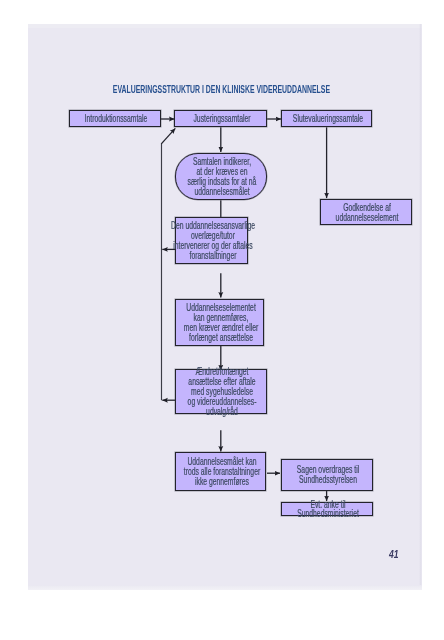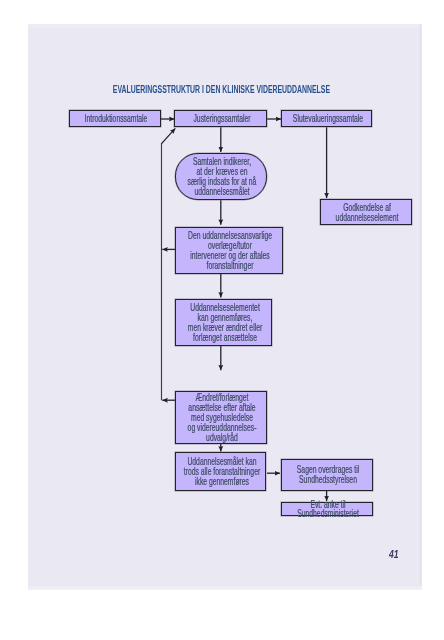--- a/index.html
+++ b/index.html
@@ -66,33 +66,33 @@
     <div class="node" style="left:147.6px;top:129.1px;width:91.5px;height:47.2px;border-radius:23px;">
         <div class="tx">Samtalen indikerer,
 at der kræves en
 særlig indsats for at nå
 uddannelsesmålet</div>
       </div>
     <div class="node" style="left:252.7px;top:175.2px;width:92px;height:26.2px;margin-left:40px;">
         <div class="tx">Godkendelse af
 uddannelseselement</div>
       </div>
-    <div class="node" style="left:147.7px;top:203px;width:108px;height:47.3px;">
+    <div class="node" style="left:147.7px;top:193px;width:73px;height:47.3px;">
         <div class="tx">Den uddannelsesansvarlige
 overlæge/tutor
 intervenerer og der aftales
 foranstaltninger</div>
       </div>
-    <div class="node" style="left:147.6px;top:274.8px;width:97px;height:47.5px;">
+    <div class="node" style="left:147.6px;top:274.8px;width:89px;height:47.5px;">
         <div class="tx">Uddannelseselementet
 kan gennemføres,
 men kræver ændret eller
 forlænget ansættelse</div>
       </div>
-    <div class="node" style="left:147.5px;top:367px;width:91.5px;height:53px;">
+    <div class="node" style="left:147.5px;top:345px;width:91.5px;height:45px;">
         <div class="tx">Ændret/forlænget
 ansættelse efter aftale
 med sygehusledelse
 og videreuddannelses-
 udvalg/råd</div>
       </div>
     <div class="node" style="left:147.4px;top:428.7px;width:91.5px;height:38.4px;">
         <div class="tx">Uddannelsesmålet kan
 trods alle foranstaltninger
 ikke gennemføres</div>

